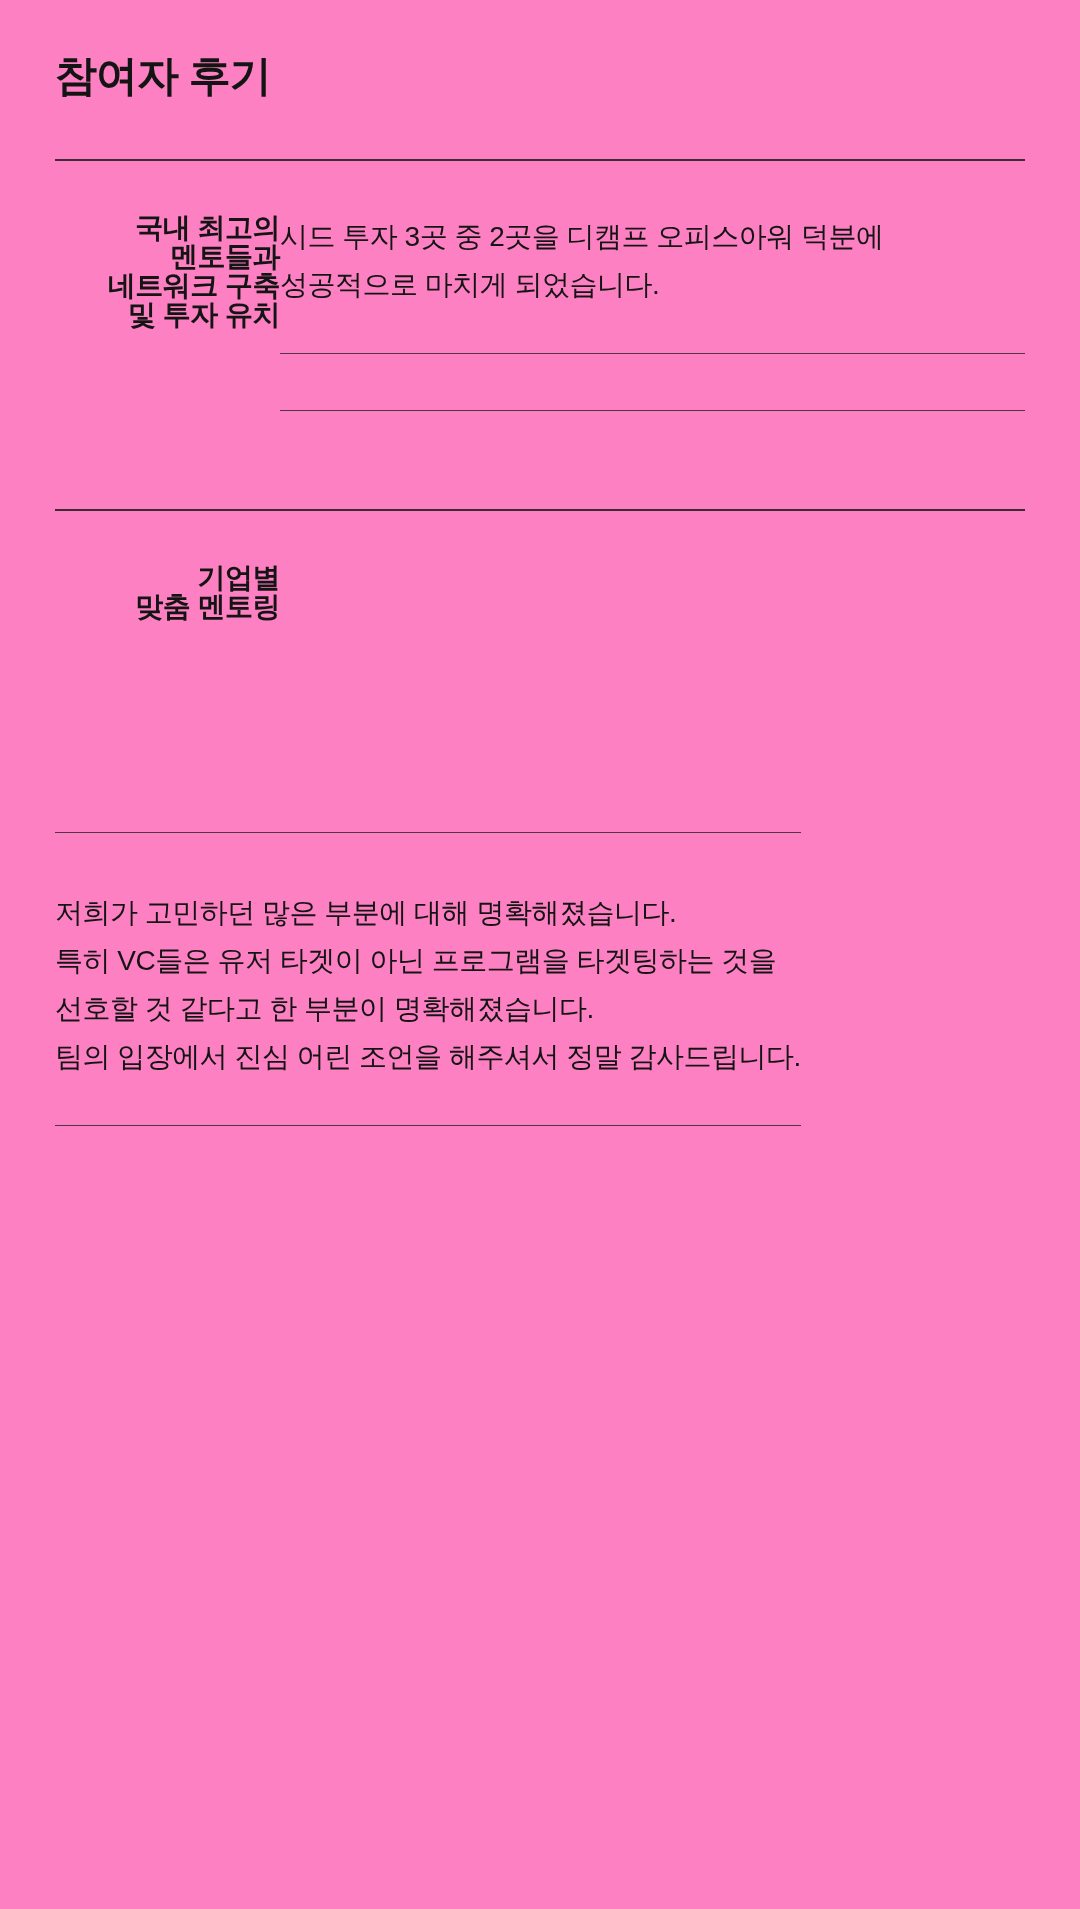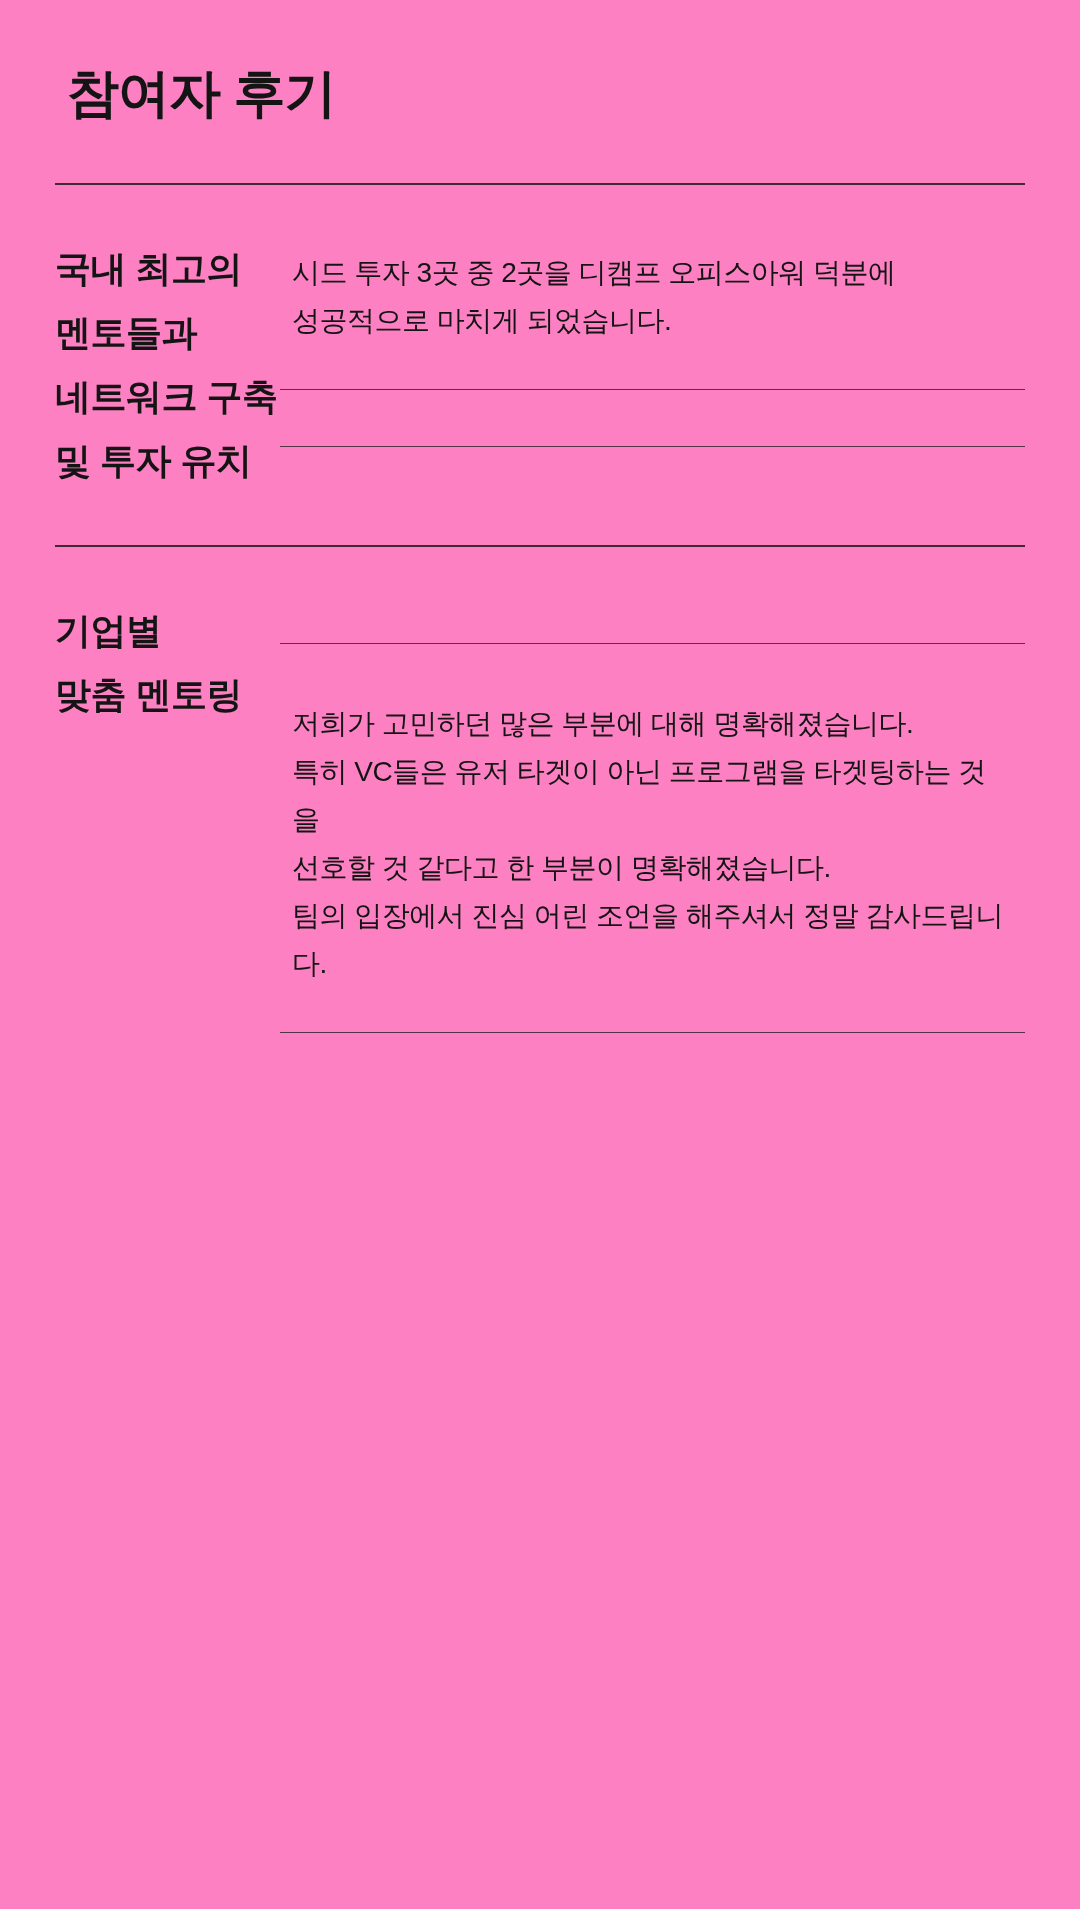--- a/index.html
+++ b/index.html
@@ -15,22 +15,22 @@
     background: var(--bg);
     color: var(--fg);
     font-family: "Liberation Sans", "DejaVu Sans", sans-serif;
   }
   .page {
     width: 1080px;
     min-height: 1909px;
     padding: 52px 55px 46px 55px;
   }
   .page-title {
-    margin: 12px;
-    font-size: 52px;
+    margin: 0;
+    font-size: 42px;
     font-weight: 800;
     line-height: 1.15;
     letter-spacing: -1px;
     white-space: pre-line;
   }
   .hr {
     border: 0;
     width: 100%;
   }
   .hr.full {
@@ -43,33 +43,34 @@
     height: 1px;
     background: var(--divider);
     opacity: 0.75;
     margin: 44px 0 56px 0;
   }
   .group {
     display: flex;
     align-items: flex-start;
     padding: 52px 0 42px 0;
   }
-  .group.second { padding-bottom: 35px; }
+  .group.second { padding-bottom: 35px; flex-direction: column; }
   .group-label {
     flex: 0 0 225px;
     width: 225px;
-    font-size: 36px;
+    font-size: 28px;
     font-weight: 700;
-    line-height: 64px;
+    line-height: 29px;
     letter-spacing: -0.5px;
     white-space: pre-line;
+    text-align: right;
   }
   .quotes-col { flex: 1 1 auto; min-width: 0; }
   .quote {
-    margin: 12px;
+    margin: 0;
     font-size: 28px;
     font-weight: 400;
     line-height: 48px;
     letter-spacing: -0.5px;
     white-space: pre-line;
   }
 </style>
 </head>
 <body>
 

